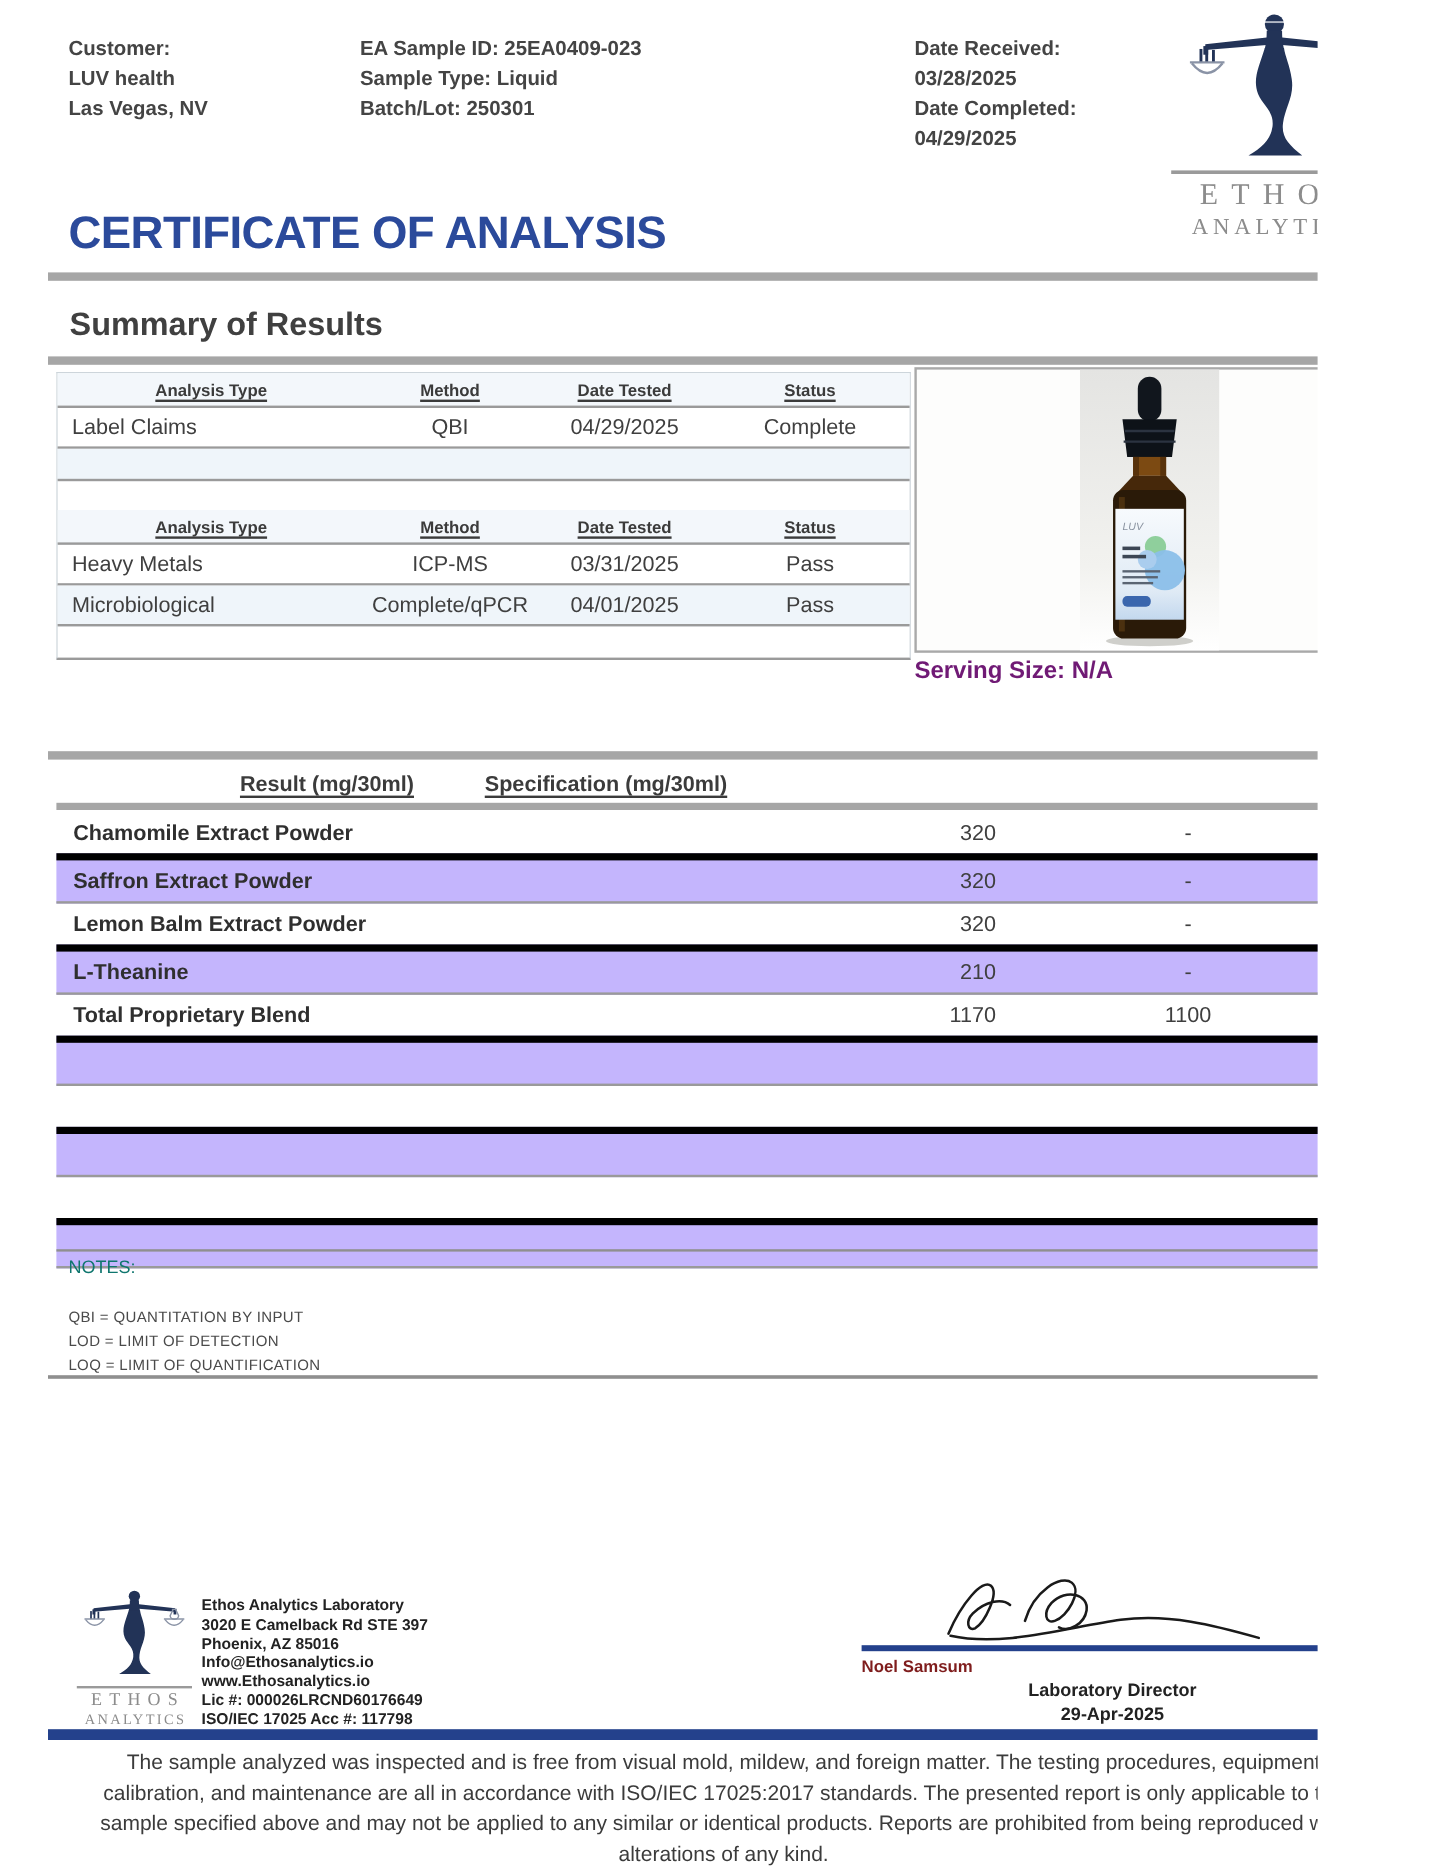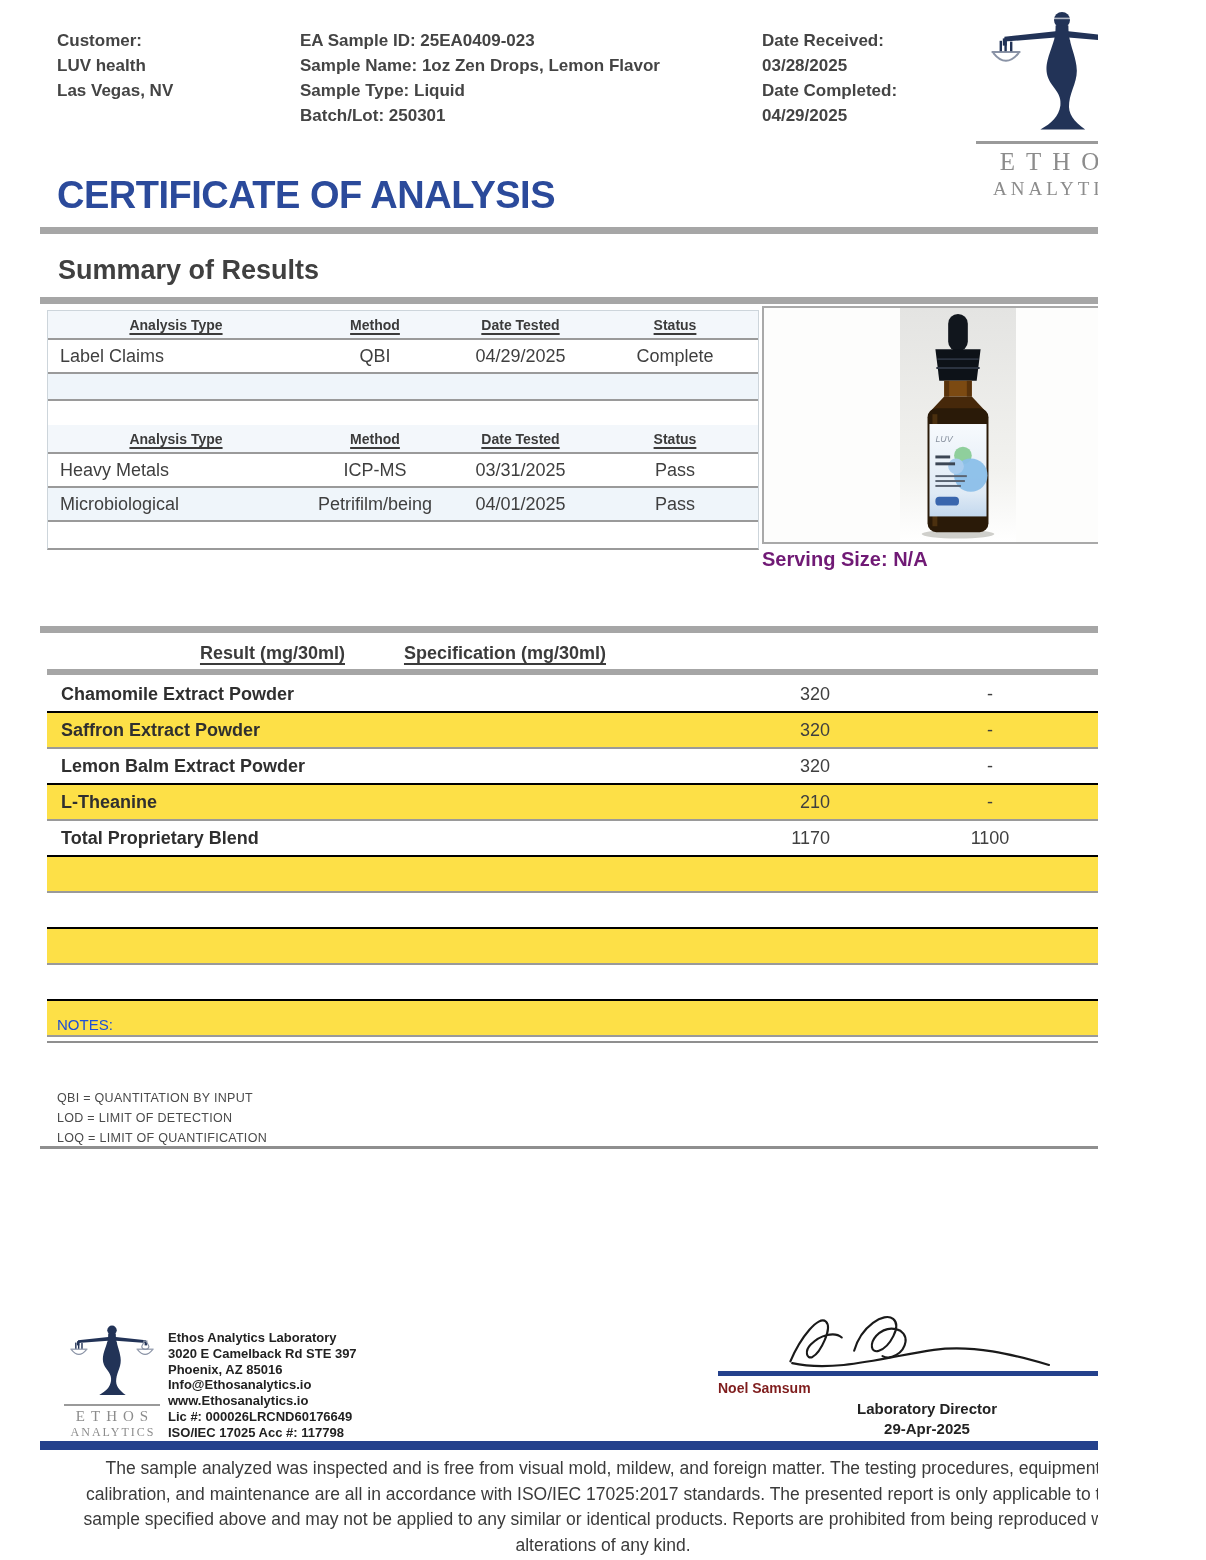--- a/index.html
+++ b/index.html
@@ -41,24 +41,24 @@
   .lchead{position:absolute;left:47px;top:637px;width:1103px;height:32px;display:flex;align-items:center;
           font-size:18px;font-weight:700;color:#3b3b3b;border-bottom:6px solid #a6a6a6;}
   .lc1{width:485px;text-align:center;}
   .lc2{width:298px;text-align:right;}
   .lc3{width:320px;text-align:center;}
   .lchead span{text-decoration:underline;text-underline-offset:4px;text-decoration-thickness:2px;}
   .lctable{position:absolute;left:47px;top:677px;width:1103px;}
   .lrow{height:34px;display:flex;align-items:center;font-size:18px;}
   .lrow .lc1{text-align:left;padding-left:14px;box-sizing:border-box;font-weight:700;color:#2f2f2f;}
   .lrow .lc2,.lrow .lc3{font-weight:400;color:#3f3f3f;}
-  .lrow.blue{background:#fde047;border-top:2px solid #000000;border-bottom:2px solid #9a9a9a;}
+  .lrow.blue{background:#c4b5fd;border-top:6px solid #000000;border-bottom:2px solid #9a9a9a;}
   .tbl-endline{position:absolute;left:47px;top:1041px;width:1103px;height:2px;background:#8f8f8f;}
   
-  .notes-h{position:absolute;left:57px;top:1016px;font-size:15px;color:#1d4ed8;}
+  .notes-h{position:absolute;left:57px;top:1048px;font-size:15px;color:#0f766e;}
   .notes-lines{position:absolute;left:57px;top:1088px;font-size:12.5px;color:#4a4a4a;line-height:20px;letter-spacing:0.3px;}
   .notes-rule{position:absolute;left:40px;top:1146px;width:1125px;height:3px;background:#8f8f8f;}
   
   .minilogo{position:absolute;left:58px;top:1322px;width:108px;text-align:center;}
   .minilogo .logo-rule{margin:0 6px 2px 6px;height:2px;}
   .mini-t1{font-family:"Liberation Serif",serif;color:#8c8c8c;font-size:15px;letter-spacing:6px;text-indent:6px;line-height:17px;}
   .mini-t2{font-family:"Liberation Serif",serif;color:#8c8c8c;font-size:12px;letter-spacing:2px;text-indent:2px;line-height:15px;}
   .labinfo{position:absolute;left:168px;top:1330px;font-size:13px;font-weight:700;color:#222;line-height:15.8px;}
   .sig{position:absolute;left:780px;top:1310px;}
   .sigline{position:absolute;left:718px;top:1371px;width:418px;height:5px;background:#24418c;}
@@ -73,21 +73,20 @@
 
 <div class="page">
 
   <div class="hcol" style="left:57px;">
     <div>Customer:</div>
     <div>LUV health</div>
     <div>Las Vegas, NV</div>
   </div>
   <div class="hcol" style="left:300px;">
     <div>EA Sample ID: 25EA0409-023</div>
-    <div>Sample Name: 1oz Zen Drops, Lemon Flavor</div>
     <div>Sample Type: Liquid</div>
     <div>Batch/Lot: 250301</div>
   </div>
   <div class="hcol" style="left:762px;">
     <div>Date Received:</div>
     <div>03/28/2025</div>
     <div>Date Completed:</div>
     <div>04/29/2025</div>
   </div>
 
@@ -149,21 +148,21 @@
       <div class="sc4"><span>Status</span></div>
     </div>
     <div class="srow sdata">
       <div class="sc1">Heavy Metals</div>
       <div class="sc2">ICP-MS</div>
       <div class="sc3">03/31/2025</div>
       <div class="sc4">Pass</div>
     </div>
     <div class="srow sdata rowblue">
       <div class="sc1">Microbiological</div>
-      <div class="sc2">Petrifilm/being</div>
+      <div class="sc2">Complete/qPCR</div>
       <div class="sc3">04/01/2025</div>
       <div class="sc4">Pass</div>
     </div>
     <div class="sempty-w2"></div>
   </div>
 
   <div class="prodbox">
     <div class="photo">
       <svg width="116" height="234" viewBox="0 0 118 234">
         <defs>

